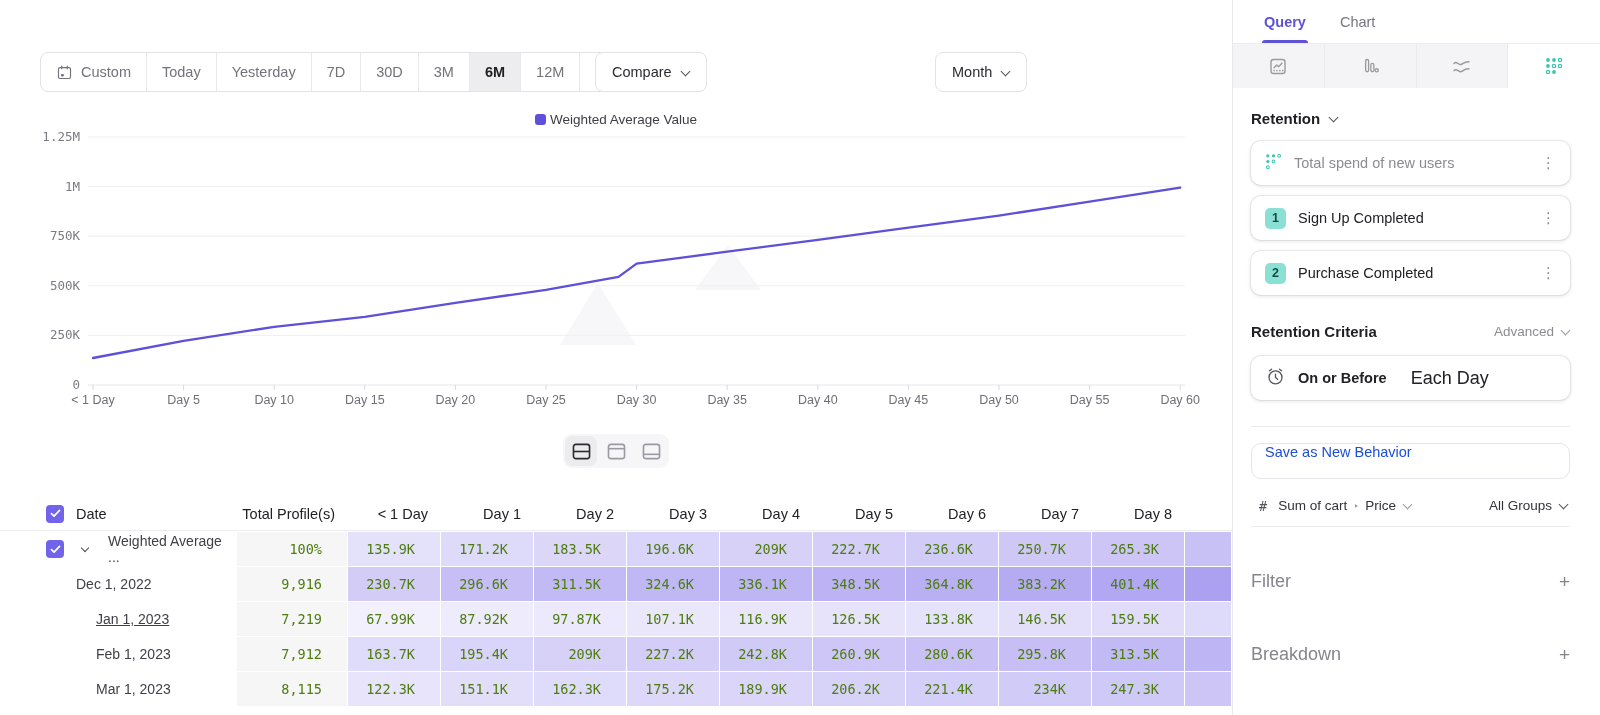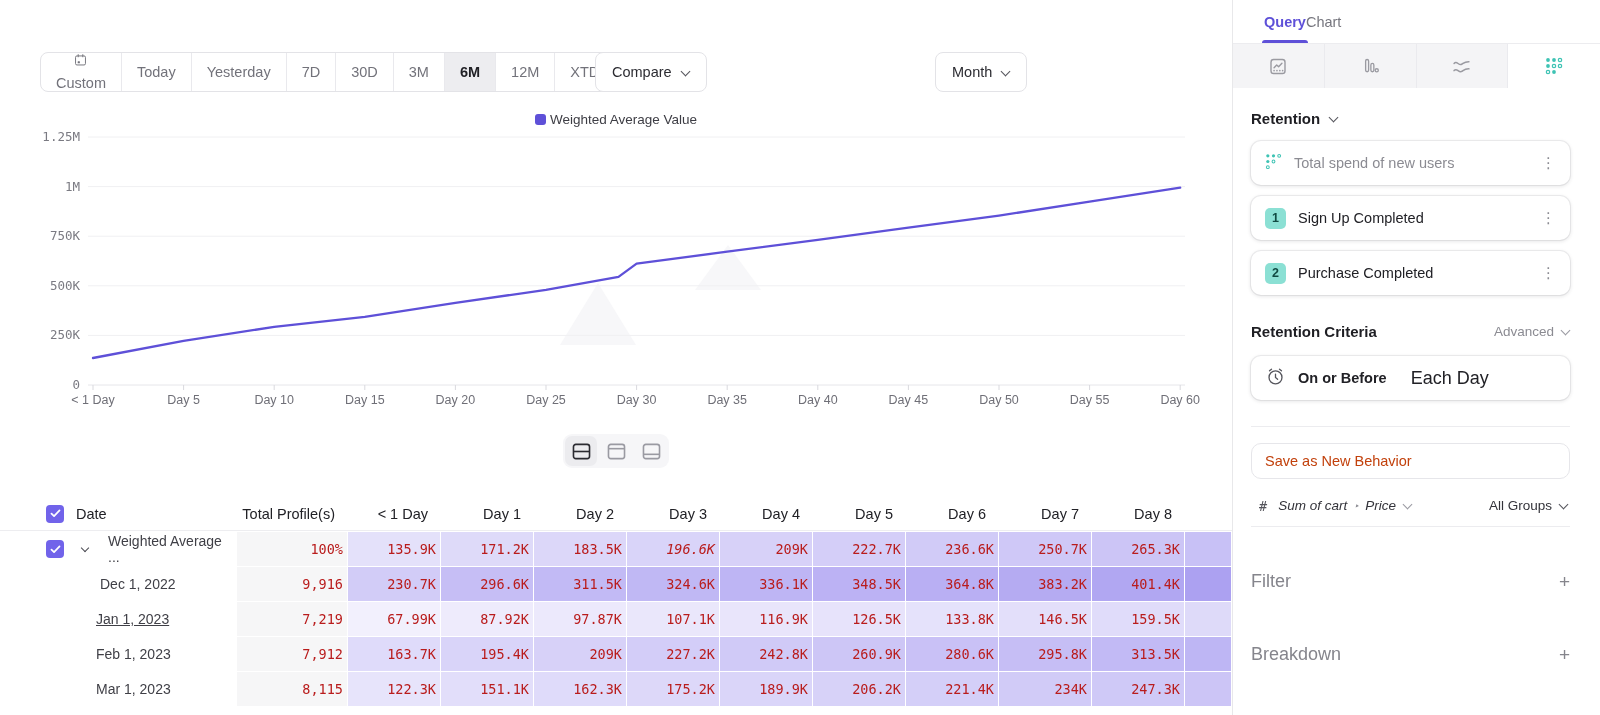--- a/index.html
+++ b/index.html
@@ -5,21 +5,21 @@
   * { margin:0; padding:0; box-sizing:border-box; }
   html,body { background:#fff; }
   body { font-family:"Liberation Sans", sans-serif; color:#212126; }
   #app { position:relative; width:1600px; height:715px; background:#fff; overflow:hidden; }
 
   
   .range-group { position:absolute; left:40px; top:52px; height:40px; display:inline-flex; align-items:stretch;
     border:1px solid #e3e3e7; border-radius:8px; background:#fff; overflow:hidden; }
   .range-item { display:flex; align-items:center; gap:8px; padding:0 15px; font-size:14.5px; color:#72727a;
     border-left:1px solid #e9e9ed; cursor:pointer; white-space:nowrap; }
-  .range-item:first-child { border-left:none;flex-direction:column; }
+  .range-item:first-child { border-left:none; }
   .range-item.selected { background:#ededf0; color:#1f1f24; font-weight:700; }
   .btn { position:absolute; top:52px; height:40px; display:inline-flex; align-items:center; gap:9px;
     border:1px solid #e3e3e7; border-radius:8px; background:#fff; padding:0 16px; font-size:14.5px; color:#2b2b31; cursor:pointer; }
   .chev { width:9px; height:9px; display:inline-block; position:relative; top:-2px; }
   .chev::after { content:""; position:absolute; left:1px; top:2px; width:6px; height:6px;
     border-right:1.6px solid #55555c; border-bottom:1.6px solid #55555c; transform:rotate(45deg); }
   .chev.gray::after { border-color:#9a9aa2; }
 
   
   .legend { position:absolute; left:0; top:112px; width:1232px; display:flex; justify-content:center; align-items:center; gap:4px; }
@@ -35,57 +35,57 @@
   .layout-btn { width:32px; height:30px; border-radius:7px; display:flex; align-items:center; justify-content:center; cursor:pointer; }
   .layout-btn.selected { background:#ececef; }
 
   
   .table { position:absolute; left:0; top:497px; width:1233px; }
   .trow { display:flex; }
   .trow.header { height:34px; border-bottom:1px solid #ededf0; }
   .hcell { display:flex; align-items:center; justify-content:flex-end; padding-right:13px; font-size:14.5px; color:#212126; }
   .hcell.date { justify-content:flex-start; padding-left:46px; gap:12px; font-weight:400; }
   .body-row { height:35px; }
-  .cell { height:34px; margin-top:1px; display:flex; align-items:center; justify-content:flex-end; padding-right:4px;
-    font:13.5px "DejaVu Sans Mono", monospace; color:#b91c1c; border-right:1px solid #fff; }
+  .cell { height:34px; margin-top:1px; display:flex; align-items:center; justify-content:flex-end; padding-right:25px;
+    font:13.5px "DejaVu Sans Mono", monospace; color:#4d7c0f; border-right:1px solid #fff; }
   .cell.total { background:#f6f6f7; }
   .cell.label-cell { justify-content:flex-start; font-family:"Liberation Sans", sans-serif; font-size:14px; color:#3f3f46; padding-right:0; }
   .checkbox { width:18px; height:18px; border-radius:4px; background:var(--checkbox); display:inline-flex; align-items:center; justify-content:center; flex:none; cursor:pointer; }
   .row-chev { width:8px; height:8px; flex:none; position:relative; }
   .row-chev::after { content:""; position:absolute; left:0; top:0; width:5px; height:5px;
     border-right:1.5px solid #4a4a52; border-bottom:1.5px solid #4a4a52; transform:rotate(45deg); }
 
   
   .sidebar { position:absolute; left:1232px; top:0; width:368px; height:715px; background:#fff; border-left:1px solid #e8e8ea; }
-  .tabbar { height:44px; display:flex; align-items:center; padding:0 0 0 31px; border-bottom:1px solid #ececef; }
+  .tabbar { height:44px; display:flex; align-items:center; gap:34px; padding:0 0 0 31px; border-bottom:1px solid #ececef; }
   .tab { font-size:14.5px; color:#76767e; cursor:pointer; position:relative; height:100%; display:flex; align-items:center; }
   .tab.active { color:var(--accent); font-weight:700; }
   .tab.active::after { content:""; position:absolute; left:-2px; right:-2px; bottom:0; height:3px; border-radius:3px 3px 0 0; background:var(--accent); }
   .icon-row { display:flex; height:44px; }
   .icon-cell { width:92px; height:44px; display:flex; align-items:center; justify-content:center; background:#f4f4f6; border-right:1px solid #eaeaee; cursor:pointer; }
   .icon-cell.selected { background:#fff; border-right:none; }
   .side-content { padding:0 30px 0 18px; }
   .section-head { display:flex; align-items:center; gap:9px; margin:22px 0 14px 0; font-size:15px; font-weight:700; color:#1e1e23; cursor:pointer; }
   .card { background:#fff; border-radius:10px; box-shadow:0 0 0 1px rgba(25,25,35,.06), 0 1px 4px rgba(25,25,35,.14);
     height:44px; display:flex; align-items:center; gap:12px; padding:0 14px; margin-bottom:11px; cursor:pointer; }
   .card .grow { flex:1; }
   .kebab { color:#8b8b92; font-size:15px; letter-spacing:0; cursor:pointer; font-family:"DejaVu Sans", sans-serif; }
   .muted-title { color:#8b8b92; font-size:14.5px; }
   .step-badge { width:21px; height:21px; border-radius:5px; background:var(--teal-bg); color:#114b43; font-size:12.5px; font-weight:700;
     display:flex; align-items:center; justify-content:center; flex:none; }
   .step-label { font-size:14.5px; color:#212126; }
   .criteria-row { display:flex; align-items:center; margin:28px 0 16px 0; }
   .criteria-row .title { font-size:15px; font-weight:700; color:#1e1e23; flex:1; }
   .criteria-row .advanced { font-size:13.5px; color:#8b8b92; display:flex; gap:7px; align-items:center; cursor:pointer; }
   .divider { height:1px; background:#ececef; margin:26px 0 0 0; }
-  .save-card { margin-top:16px; border:1px solid #e6e6ea; border-radius:10px; height:36px; display:flex; align-items:center;
-    padding:0 13px; font-size:14.5px; color:#c2410c; cursor:pointer; }
+  .save-card { margin-top:16px; border:1px solid #e6e6ea; border-radius:10px; height:36px; display:flex; 
+    padding:0 13px; font-size:14.5px; color:#1d4ed8; cursor:pointer; }
   .measure-row { height:42px; display:flex; align-items:center; gap:11px; border-bottom:1px solid #ececef; padding:0 2px 0 8px; margin-top:6px; }
   .measure-row .hash { font:13.5px "DejaVu Sans Mono", monospace; color:#55555c; }
-  .measure-main { font-size:13.5px; color:#33333a; display:flex; align-items:center; gap:7px; flex:1; cursor:pointer;font-style:italic; }
+  .measure-main { font-size:13.5px; color:#33333a; display:flex; align-items:center; gap:7px; flex:1; cursor:pointer; }
   .measure-groups { font-size:13.5px; color:#33333a; display:flex; align-items:center; gap:7px; cursor:pointer; }
   .add-row { display:flex; align-items:center; margin-top:44px; }
   .add-row .lbl { flex:1; font-size:18px; color:#85858c; }
   .plus { font-size:19px; color:#85858c; font-weight:400; cursor:pointer; line-height:1; }
 </style>
 </head>
 <body>
 
 <div id="app">
 
@@ -256,31 +256,31 @@
               </svg>
             </span>
             <span class="row-chev"></span>
             <span>Weighted Average ...</span>
           </span>
         </div>
         <div class="cell total" style="width: 111px;">100%</div>
         <div class="cell" style="width: 93px; background: rgba(108, 88, 230, 0.18);">135.9K</div>
         <div class="cell" style="width: 93px; background: rgba(108, 88, 230, 0.224);">171.2K</div>
         <div class="cell" style="width: 93px; background: rgba(108, 88, 230, 0.24);">183.5K</div>
-        <div class="cell" style="width: 93px; background: rgba(108, 88, 230, 0.26); font-style: italic;">196.6K</div>
+        <div class="cell" style="width: 93px; background: rgba(108, 88, 230, 0.26);">196.6K</div>
         <div class="cell" style="width: 93px; background: rgba(108, 88, 230, 0.275);">209K</div>
         <div class="cell" style="width: 93px; background: rgba(108, 88, 230, 0.294);">222.7K</div>
         <div class="cell" style="width: 93px; background: rgba(108, 88, 230, 0.31);">236.6K</div>
         <div class="cell" style="width: 93px; background: rgba(108, 88, 230, 0.33);">250.7K</div>
         <div class="cell" style="width: 93px; background: rgba(108, 88, 230, 0.35);">265.3K</div>
         <div class="cell" style="width: 47px; background: rgba(108, 88, 230, 0.373);"></div>
       </div>
       <div class="trow body-row">
         <div class="cell label-cell" style="width: 237px;">
-          <span style="padding-left:100px;">Dec 1, 2022</span>
+          <span style="padding-left:76px;">Dec 1, 2022</span>
         </div>
         <div class="cell total" style="width: 111px;">9,916</div>
         <div class="cell" style="width: 93px; background: rgba(108, 88, 230, 0.306);">230.7K</div>
         <div class="cell" style="width: 93px; background: rgba(108, 88, 230, 0.39);">296.6K</div>
         <div class="cell" style="width: 93px; background: rgba(108, 88, 230, 0.41);">311.5K</div>
         <div class="cell" style="width: 93px; background: rgba(108, 88, 230, 0.427);">324.6K</div>
         <div class="cell" style="width: 93px; background: rgba(108, 88, 230, 0.443);">336.1K</div>
         <div class="cell" style="width: 93px; background: rgba(108, 88, 230, 0.46);">348.5K</div>
         <div class="cell" style="width: 93px; background: rgba(108, 88, 230, 0.48);">364.8K</div>
         <div class="cell" style="width: 93px; background: rgba(108, 88, 230, 0.506);">383.2K</div>

